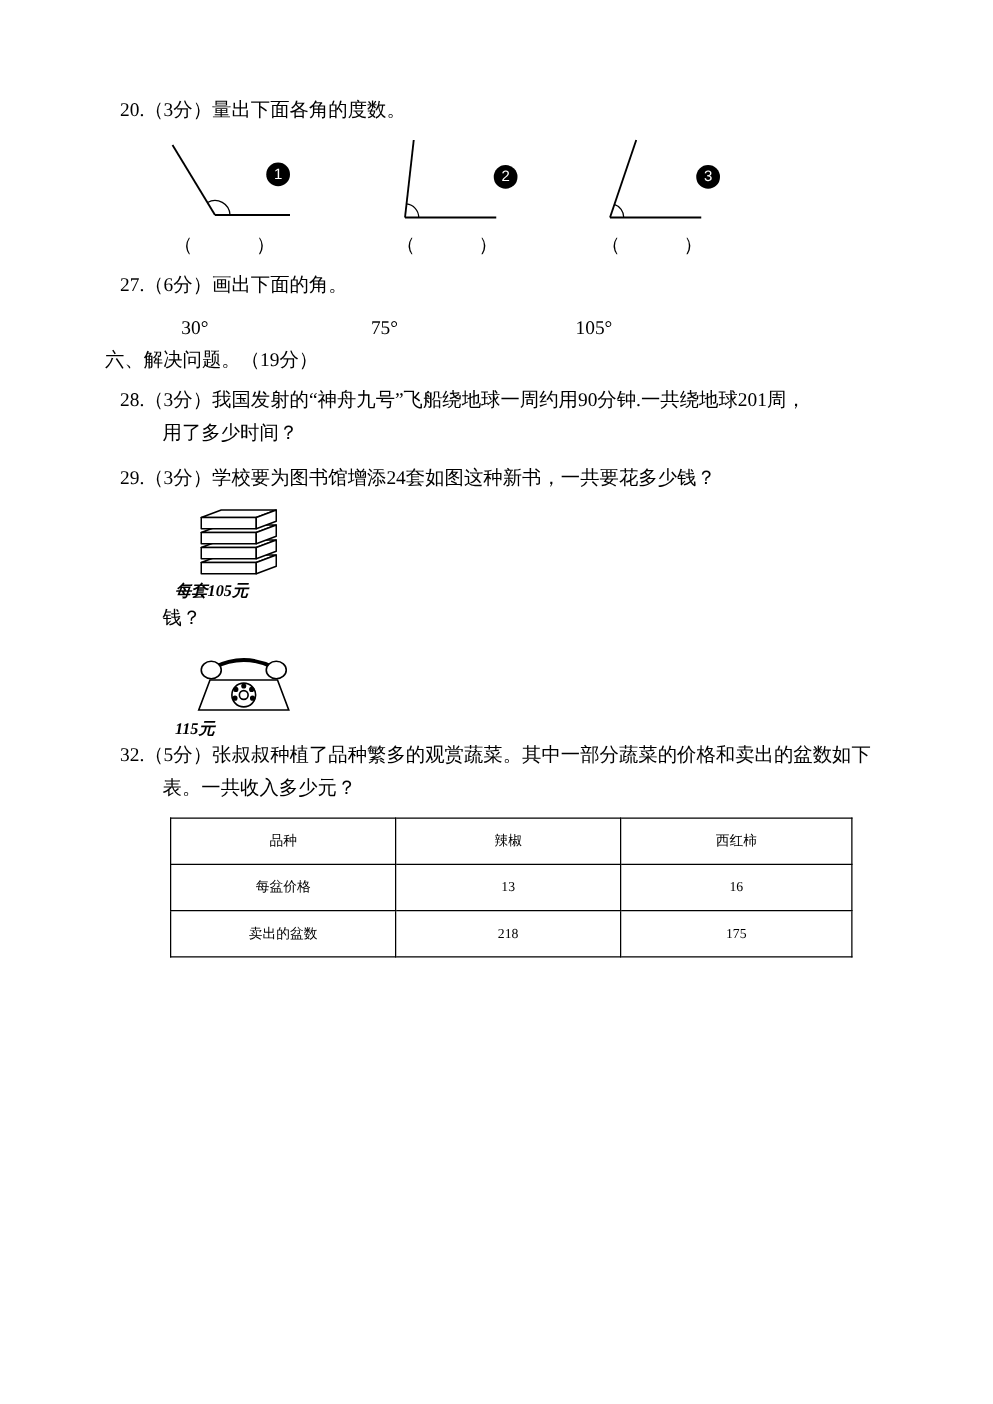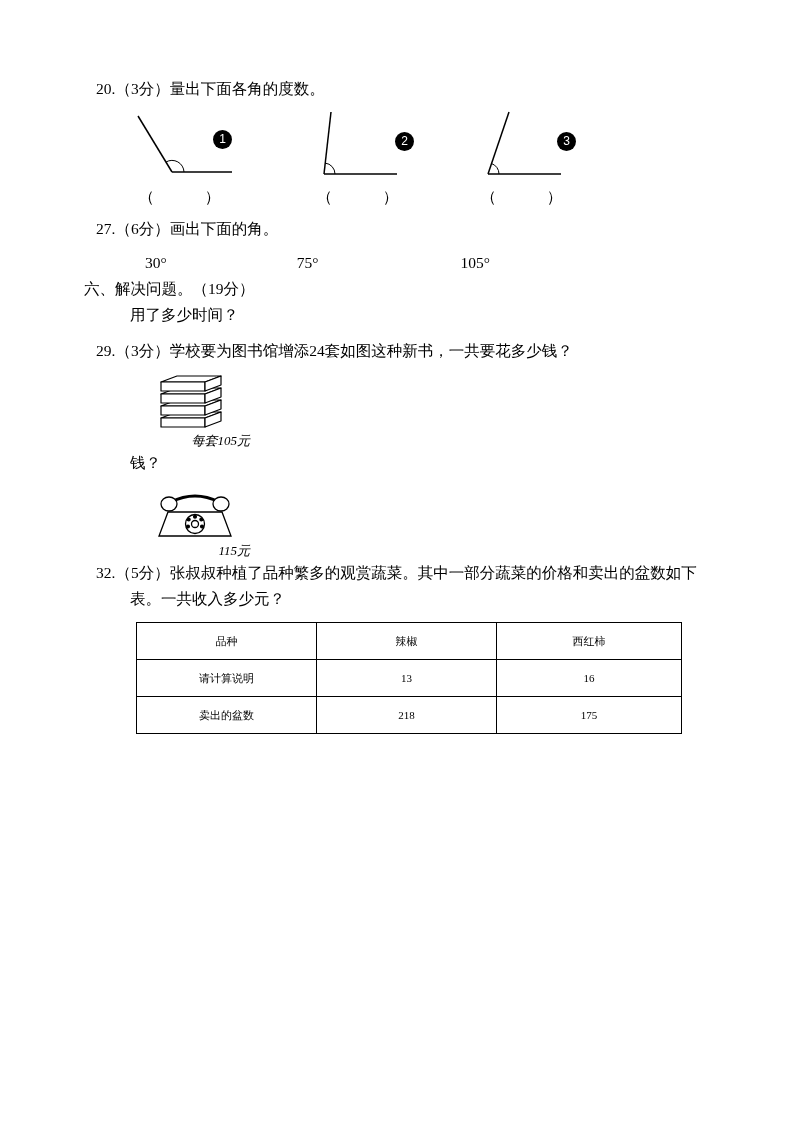--- a/index.html
+++ b/index.html
@@ -30,21 +30,21 @@
 
   
   .degrees-row { display: flex; margin-top: 8px; }
   .deg { display: inline-block; }
   .d1 { margin-left: 49px; } .d2 { margin-left: 130px; } .d3 { margin-left: 142px; }
 
   
   .section-title { font-weight: normal; margin-left: -12px; }
 
   
-  .figure-block { margin: 6px 0 0 44px; width: 110px; text-align: right; }
+  .figure-block { margin: 6px 0 0 44px; width: 110px; text-align: left; font-weight: bold; }
   .figure-block svg { display: block; margin: 0 auto; }
   .fig-label { font-size: 13px; font-style: italic; line-height: 18px; }
 
   
   table.veg {
     border-collapse: collapse; margin: 10px 0 0 40px; width: 545px;
     table-layout: fixed;
   }
   table.veg td {
     border: 1px solid #000; height: 37px; text-align: center;
@@ -97,20 +97,21 @@
     <div class="degrees-row">
       <span class="deg d1">30°</span>
       <span class="deg d2">75°</span>
       <span class="deg d3">105°</span>
     </div>
   </section>
 
   <p class="section-title">六、解决问题。（19分）</p>
 
   <section>
+    <p class="qline mt6">28.（3分）我国发射的“神舟九号”飞船绕地球一周约用90分钟.一共绕地球201周，</p>
     <p class="qline indent2">用了多少时间？</p>
   </section>
 
   <section>
     <p class="qline mt10">29.（3分）学校要为图书馆增添24套如图这种新书，一共要花多少钱？</p>
     <div class="figure-block">
       <svg width="96" height="62" viewBox="0 0 96 62">
         <g stroke="#000" fill="#fff" stroke-width="1.2" stroke-linejoin="round">
           <path d="M14,48 L58,48 L74,42 L30,42 Z"></path>
           <path d="M14,48 L58,48 L58,57 L14,57 Z"></path>
@@ -162,21 +163,21 @@
           <col class="c2">
           <col class="c3">
         </colgroup>
       <tbody>
         <tr>
           <td>品种</td>
           <td>辣椒</td>
           <td>西红柿</td>
         </tr>
         <tr>
-          <td>请计算说明</td>
+          <td>每盆价格</td>
           <td>13</td>
           <td>16</td>
         </tr>
         <tr>
           <td>卖出的盆数</td>
           <td>218</td>
           <td>175</td>
         </tr>
       </tbody>
     </table>

